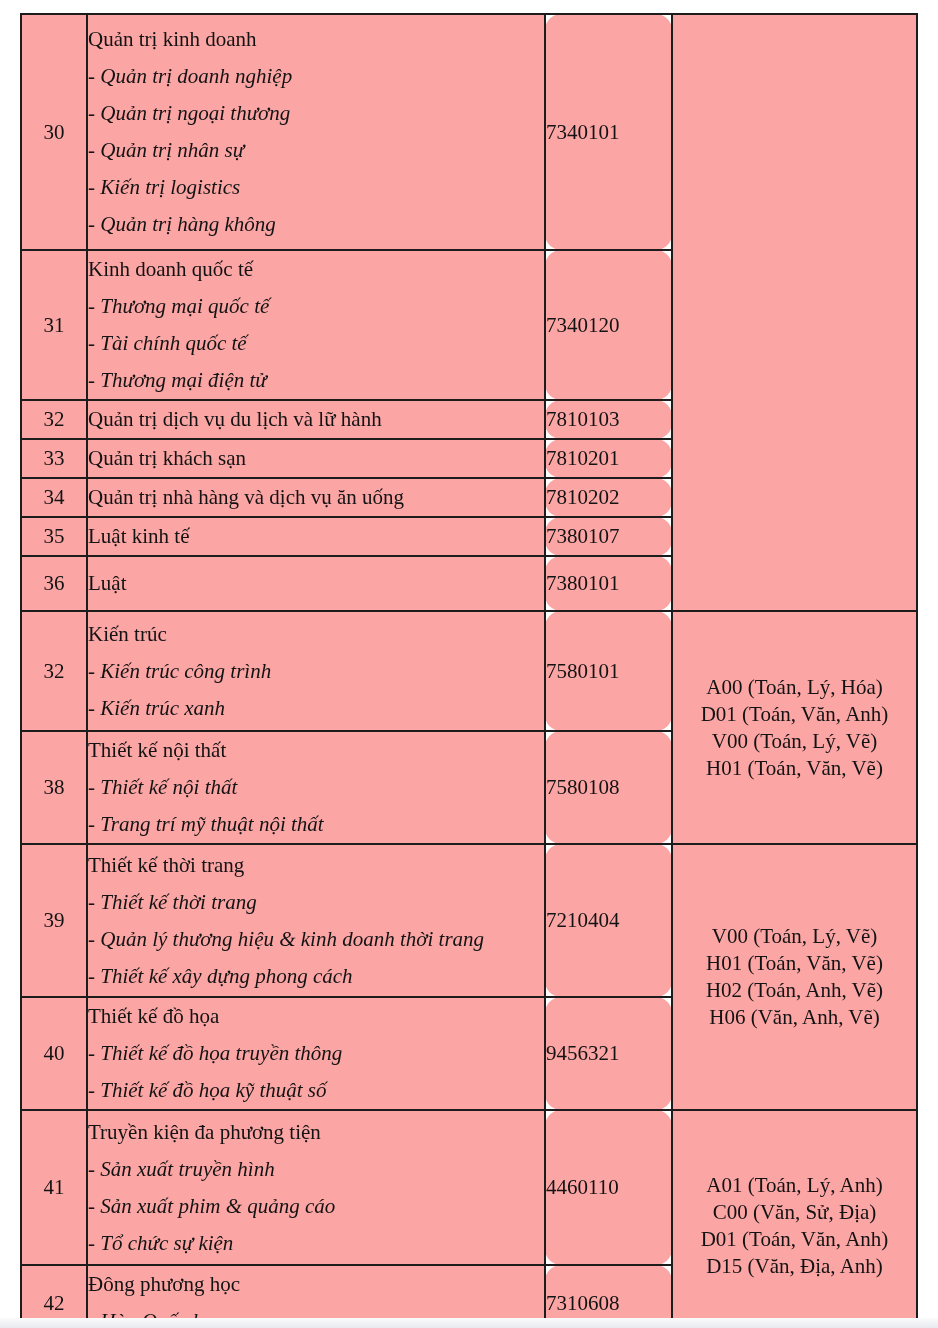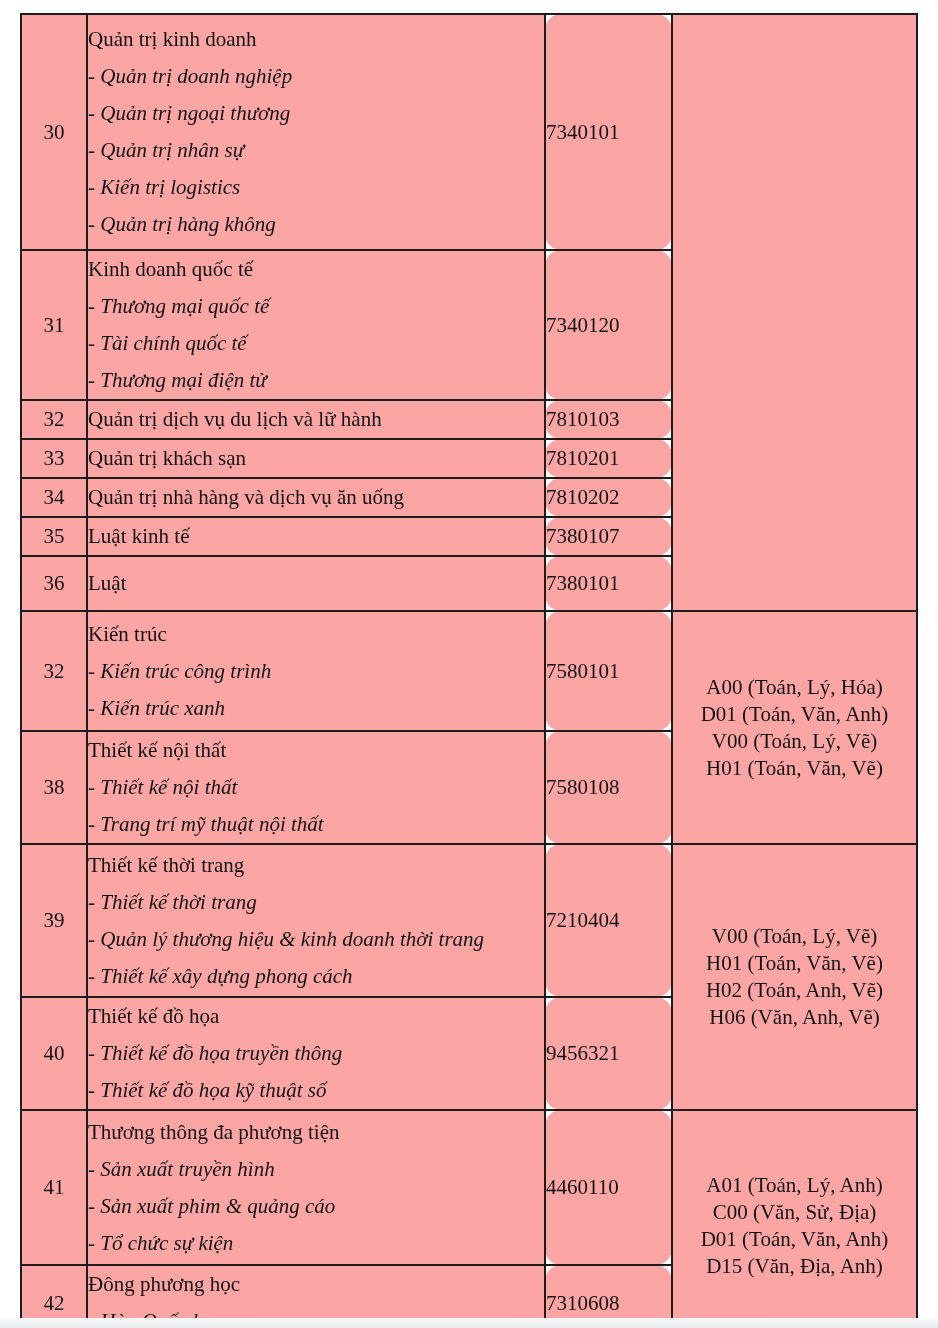--- a/index.html
+++ b/index.html
@@ -196,21 +196,21 @@
           <div class="major-line">Thiết kế đồ họa</div>
           <div class="sub-line">- Thiết kế đồ họa truyền thông</div>
           <div class="sub-line">- Thiết kế đồ họa kỹ thuật số</div>
         </td>
         <td class="code-cell">9456321</td>
       </tr>
 
       <tr style="height:155px">
         <td class="no-cell">41</td>
         <td class="major-cell">
-          <div class="major-line">Thương thông đa phương tiện</div>
+          <div class="major-line">Truyền kiện đa phương tiện</div>
           <div class="sub-line">- Sản xuất truyền hình</div>
           <div class="sub-line">- Sản xuất phim &amp; quảng cáo</div>
           <div class="sub-line">- Tổ chức sự kiện</div>
         </td>
         <td class="code-cell">4460110</td>
         <td class="combo-cell" rowspan="2">
           <div class="combo-line">A01 (Toán, Lý, Anh)</div>
           <div class="combo-line">C00 (Văn, Sử, Địa)</div>
           <div class="combo-line">D01 (Toán, Văn, Anh)</div>
           <div class="combo-line">D15 (Văn, Địa, Anh)</div>

